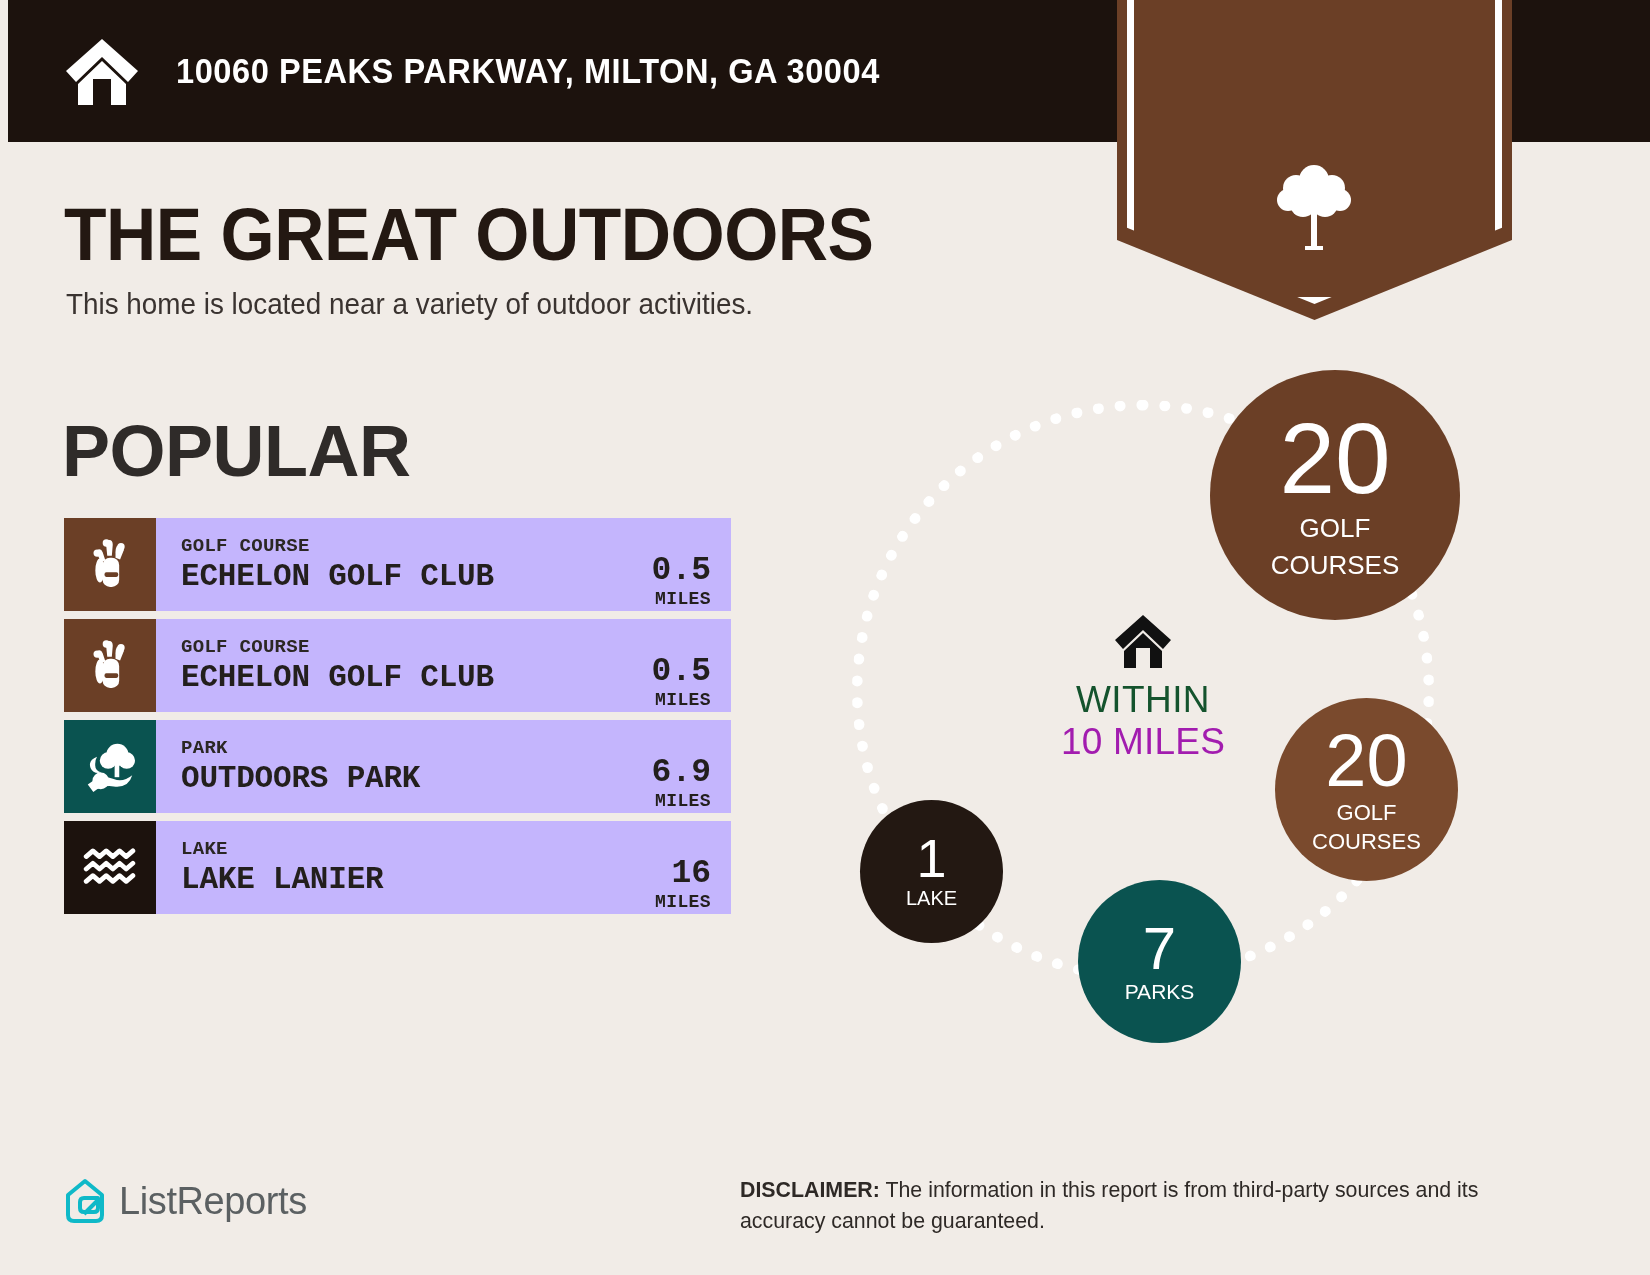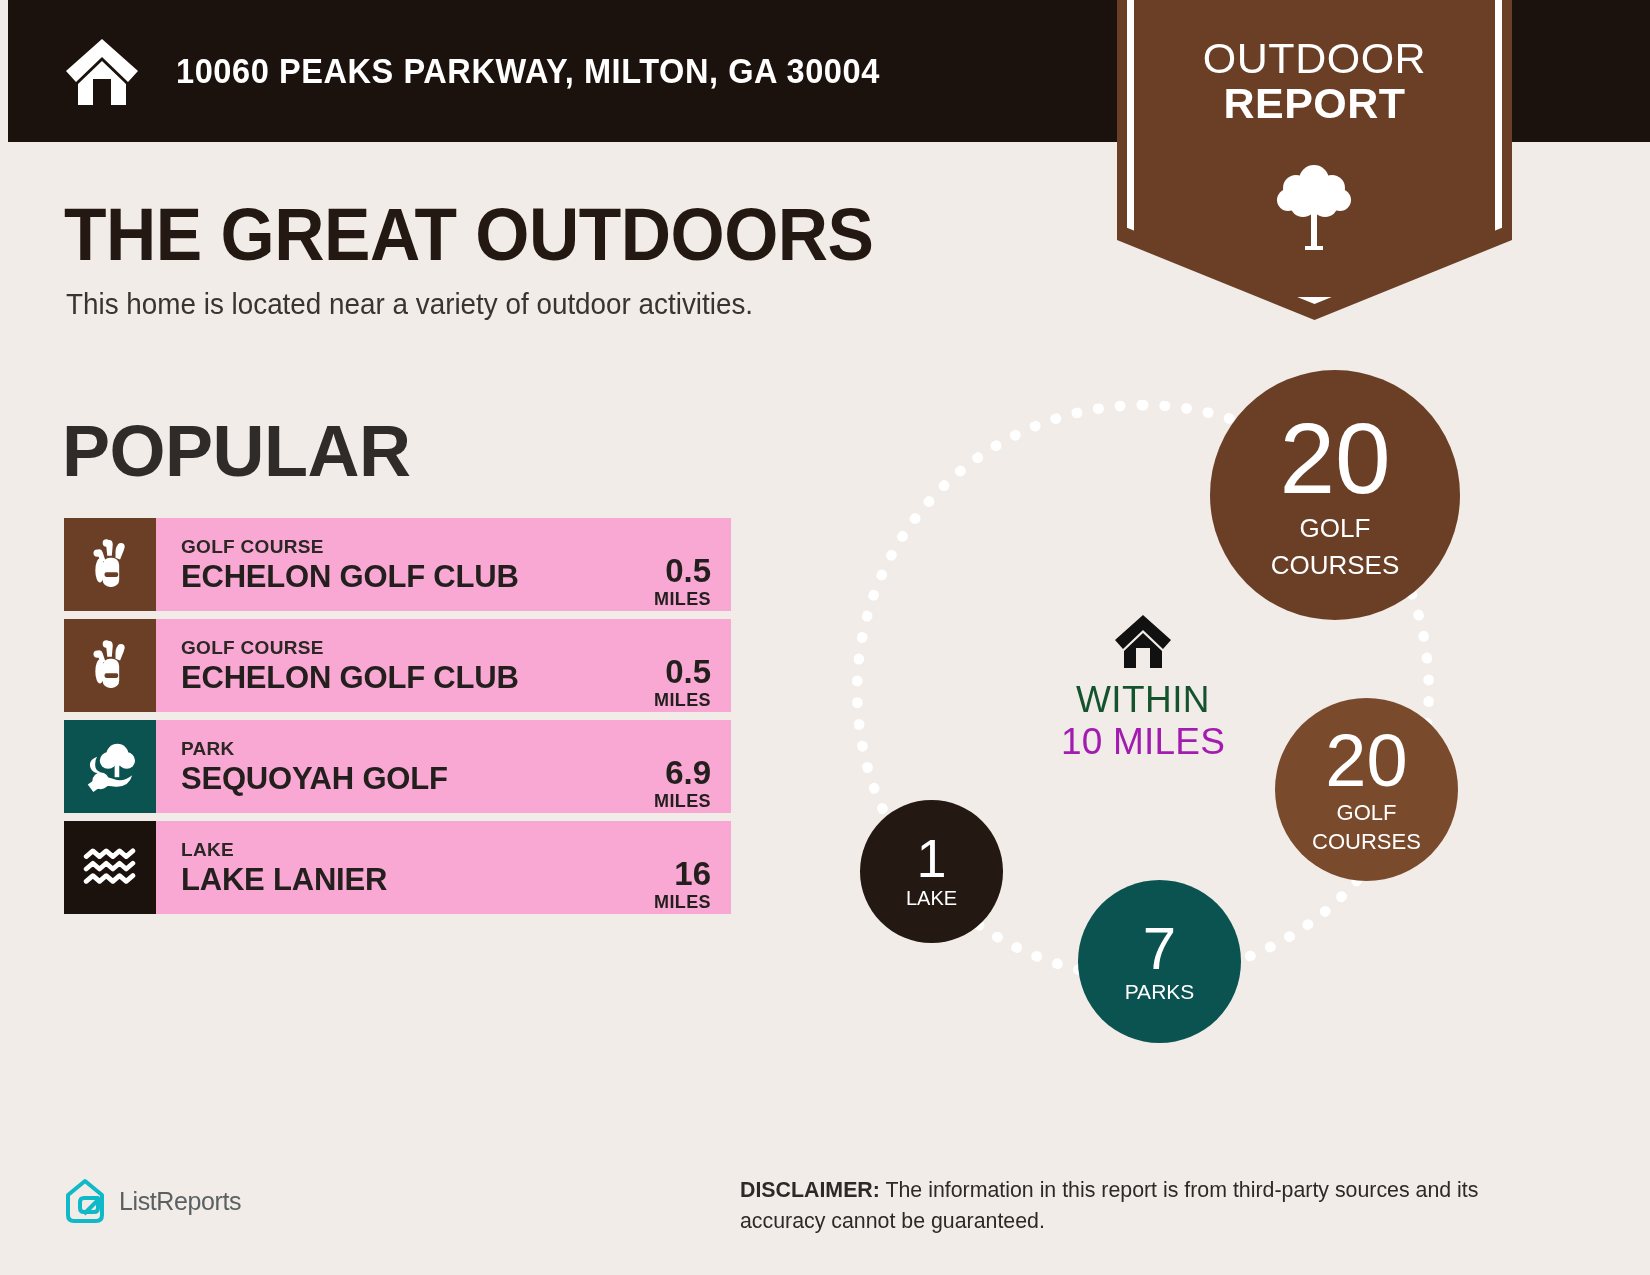--- a/index.html
+++ b/index.html
@@ -130,21 +130,22 @@
     position: absolute;
     left: 64px;
     top: 518px;
     width: 667px;
   }
   .poi-row {
     display: flex;
     align-items: stretch;
     height: 93px;
     margin-bottom: 8px;
-    background: #f9a8d4;
+    background: #c4b5fd;
+    font-family: Liberation Mono, monospace;
   }
   .poi-icon-box {
     width: 92px;
     flex: 0 0 92px;
     display: flex;
     align-items: center;
     justify-content: center;
   }
   .poi-icon-box svg { display: block; }
   .poi-text {
@@ -285,21 +286,21 @@
   
   .footer-logo {
     position: absolute;
     left: 64px;
     top: 1178px;
     display: flex;
     align-items: center;
   }
   .footer-logo-mark { width: 42px; height: 46px; margin-right: 13px; }
   .footer-logo-text {
-    font-size: 25px;
+    font-size: 38px;
     color: #5b6062;
     letter-spacing: -0.4px;
   }
   .disclaimer {
     position: absolute;
     left: 740px;
     top: 1174px;
     width: 810px;
     font-size: 22px;
     line-height: 1.42;
@@ -320,24 +321,20 @@
       <svg viewBox="0 0 76 72" width="76" height="72" aria-hidden="true">
         <path d="M38 4 L74 36 L64 47 L38 22 L12 47 L2 36 Z" fill="#ffffff"></path>
         <path d="M38 26 L62 49 L62 70 L47 70 L47 44 L29 44 L29 70 L14 70 L14 49 Z" fill="#ffffff"></path>
       </svg>
     </span>
     <span class="header-address">10060 PEAKS PARKWAY, MILTON, GA 30004</span>
   </div>
 
   <div class="badge"></div>
   <div class="badge-inner-border"></div>
-  <div class="badge-text">
-    <div class="badge-line1">OUTDOOR</div>
-    <div class="badge-line2">REPORT</div>
-  </div>
   <span class="badge-tree">
     <svg viewBox="0 0 84 90" width="84" height="90" aria-hidden="true">
       <g fill="#ffffff">
         <circle cx="42" cy="20" r="15"></circle>
         <circle cx="24" cy="28" r="13"></circle>
         <circle cx="60" cy="28" r="13"></circle>
         <circle cx="16" cy="40" r="11"></circle>
         <circle cx="68" cy="40" r="11"></circle>
         <circle cx="31" cy="44" r="13"></circle>
         <circle cx="53" cy="44" r="13"></circle>
@@ -424,21 +421,21 @@
               <rect x="33" y="20" width="5" height="18"></rect>
               <path d="M14 16 q-10 4 -7 12 q3 7 12 5 q-7 -2 -7 -8 q0 -6 2 -9 Z"></path>
               <path d="M4 46 q14 -12 28 -6 q10 4 20 -4 q-4 14 -20 12 q-12 -2 -22 6 Z"></path>
               <circle cx="18" cy="42" r="9"></circle>
             </g>
           </svg>
         </span>
       </div>
       <div class="poi-text">
         <span class="poi-cat">PARK</span>
-        <span class="poi-name">SEQUOYAH GOLF</span>
+        <span class="poi-name">OUTDOORS PARK</span>
       </div>
       <div class="poi-dist">
         <span class="poi-dist-num">6.9</span>
         <span class="poi-dist-unit">MILES</span>
       </div>
     </div>
 
     <div class="poi-row">
       <div class="poi-icon-box" style="background:#1c120d;">
         <span>

